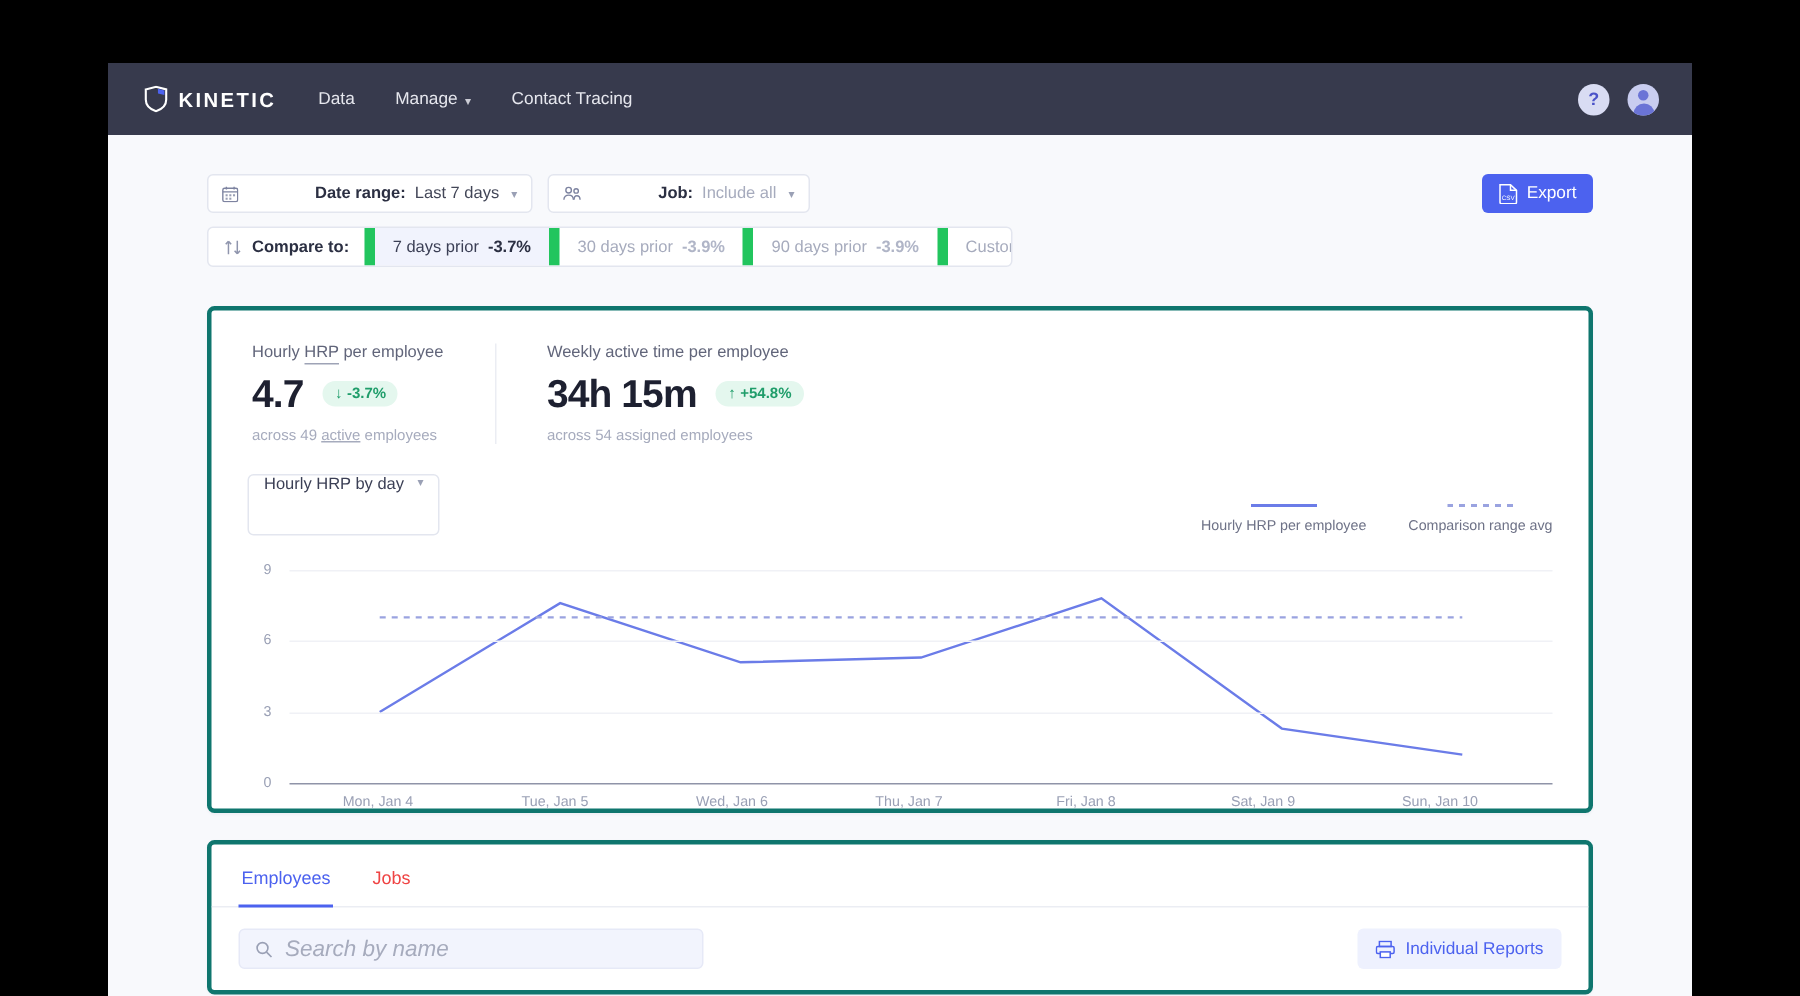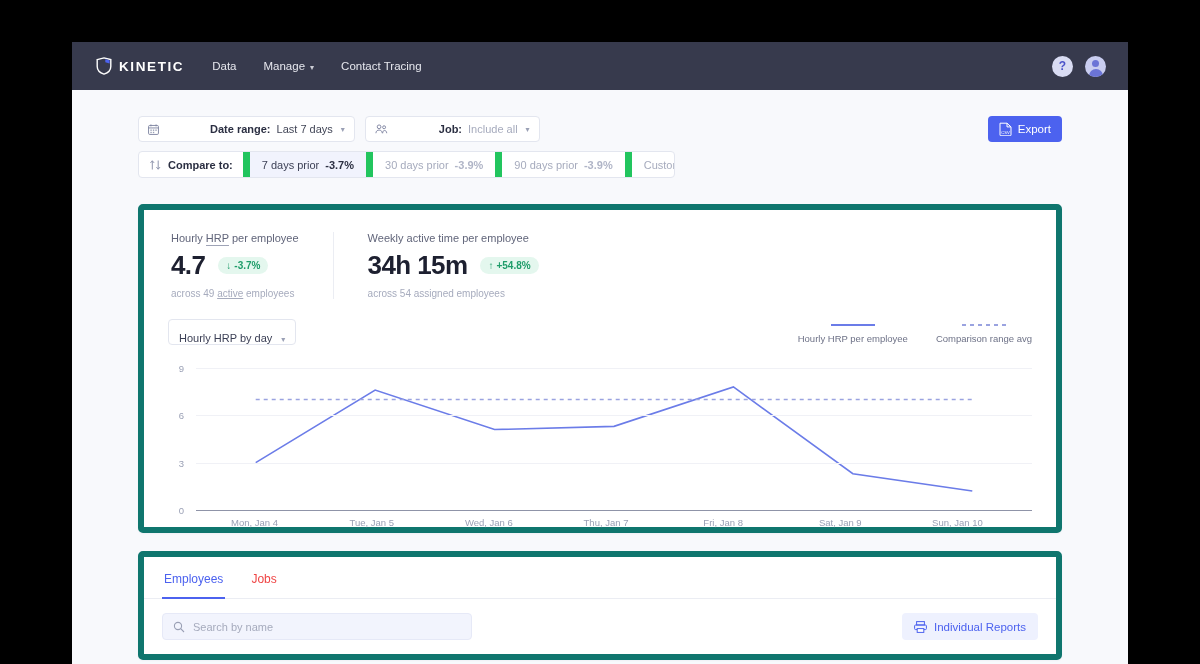--- a/index.html
+++ b/index.html
@@ -94,21 +94,21 @@
     display: flex; align-items: center; gap: 6px; padding: 0 12px;
     font-size: 11px; color: #a6abbd; border-left: 7px solid #22c55e;
     cursor: pointer; white-space: nowrap;
   }
   .compare-opt.active { background: #f1f3fd; color: #3b3f55; }
   .compare-opt .delta { font-weight: bold; color: #b0b5c7; }
   .compare-opt.active .delta { color: #2b2f42; }
 
   
   .card {
-    background: #fff; border: 6px solid #0f766e; border-radius: 5px;
+    background: #fff; border: 3px solid #0f766e; border-radius: 5px;
     box-shadow: 0 1px 2px rgba(30,35,70,.04);
   }
   .chart-card { padding: 22px 24px 14px 24px; margin-bottom: 18px; }
 
   .stats { display: flex; align-items: flex-start; padding-left: 3px; }
   .stat { padding-right: 34px; }
   .stat.second { border-left: 1px solid #ebedf3; padding-left: 34px; }
   .stat-label { font-size: 11px; color: #61657a; margin-bottom: 6px; }
   .dotted-under { border-bottom: 1px solid #9ea3b6; padding-bottom: 1px; }
   .stat-main { display: flex; align-items: center; gap: 13px; }
@@ -118,22 +118,22 @@
     border-radius: 10px; padding: 3px 8px; font-size: 10px;
     font-weight: bold; color: #1f9d6a;
   }
   .stat-sub { font-size: 10px; color: #a6abbd; margin-top: 7px; }
   .stat-sub u { text-decoration: underline; }
 
   .chart-head {
     display: flex; align-items: flex-end; margin-top: 20px;
   }
   .select-box {
-    height: 26px; border: 1px solid #e3e6ef; border-radius: 4px;
-    background: #fff; display: flex; align-items: flex-end; gap: 7px;
+    height: 41px; border: 1px solid #e3e6ef; border-radius: 4px;
+    background: #fff; display: flex; align-items: flex-start; gap: 7px;
     padding: 0 10px; font-size: 11px; color: #3b3f55; cursor: pointer;
   }
   .legend { margin-left: auto; display: flex; gap: 28px; padding-bottom: 1px; }
   .legend-item { text-align: center; }
   .legend-swatch { height: 2px; width: 44px; margin: 0 auto 7px auto; }
   .legend-swatch.solid { background: #6b7ce8; }
   .legend-swatch.dotted {
     background: repeating-linear-gradient(to right,#9aa3e0 0 4px,transparent 4px 8px);
   }
   .legend-text { font-size: 9.5px; color: #6e7287; white-space: nowrap; }
@@ -164,21 +164,21 @@
     font-size: 12px; color: #ef4444; padding: 15px 2px 11px 2px;
     cursor: pointer; border-bottom: 2px solid transparent; margin-bottom: -1px;
   }
   .tab.active { color: #4c62ef; border-bottom-color: #4c62ef; }
   .tab-body { display: flex; align-items: center; padding: 14px 18px; }
   .search-field {
     width: 310px; height: 27px; background: #f2f4fd;
     border: 1px solid #e6e9f7; border-radius: 4px;
     display: flex; align-items: center; gap: 8px; padding: 0 10px;
   }
-  .search-placeholder { font-size: 11px; color: #a6abbd; }
+  .search-placeholder { font-size: 15px; color: #a6abbd; font-style: italic; }
   .reports-btn {
     margin-left: auto; height: 27px; background: #eef1fe; border-radius: 4px;
     display: flex; align-items: center; gap: 7px; padding: 0 12px;
     font-size: 11.5px; color: #4c62ef; cursor: pointer;
   }
   svg { display: block; }
 </style>
 </head>
 <body>
 

